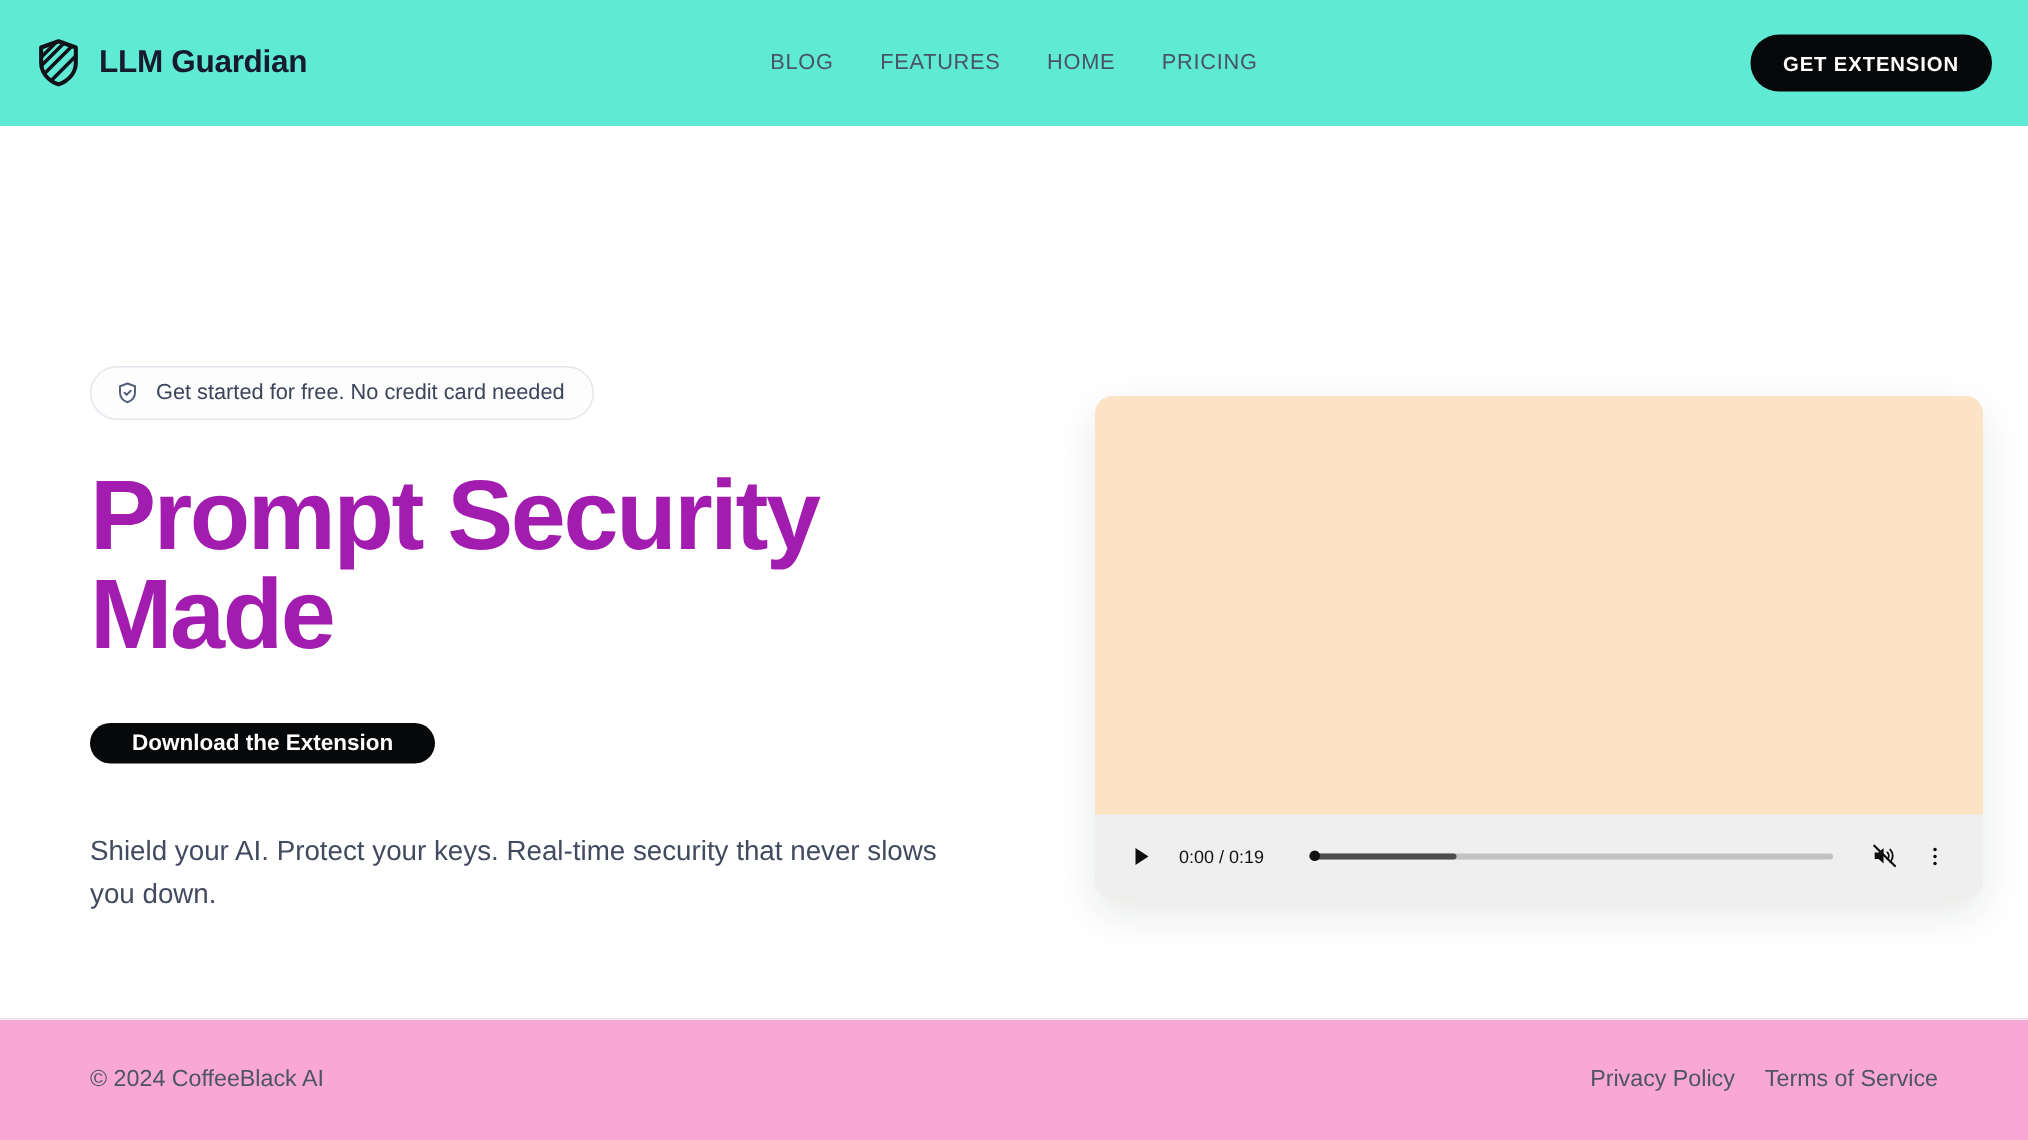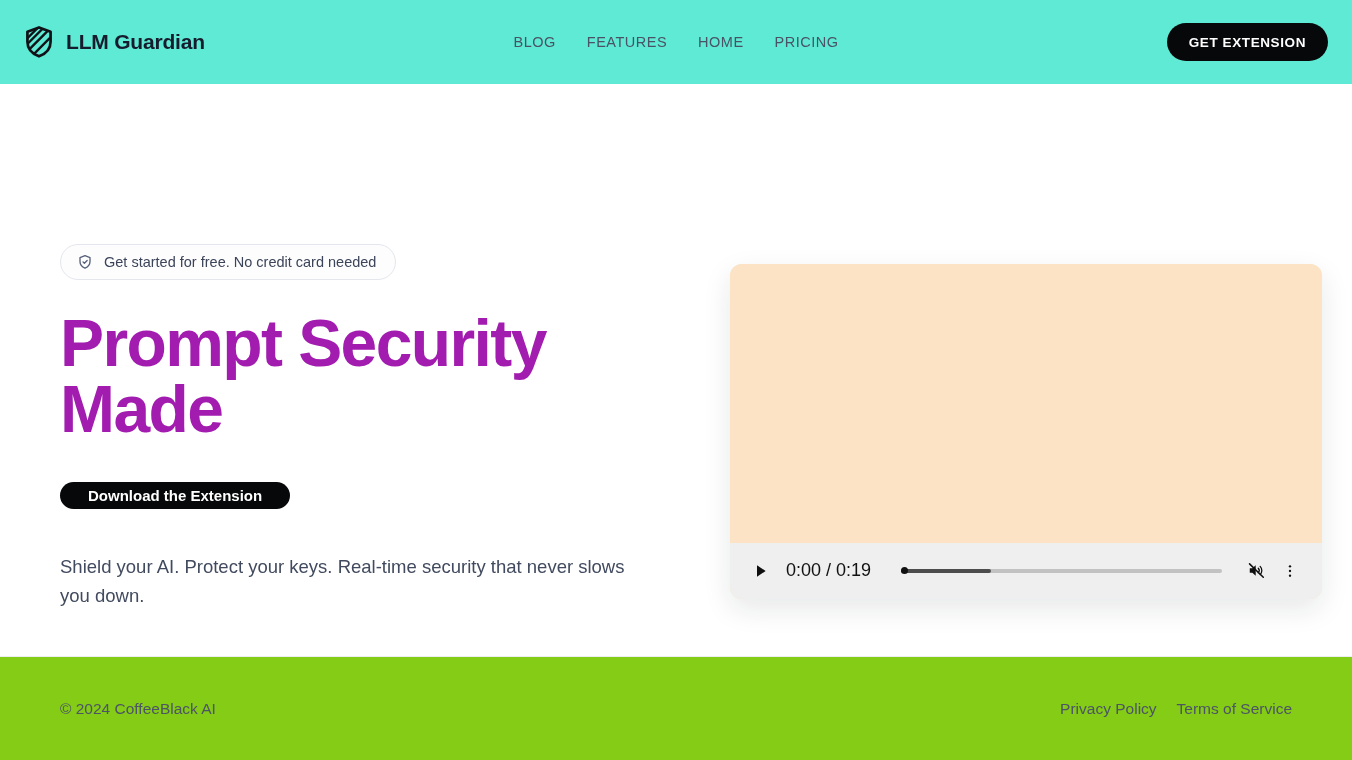--- a/index.html
+++ b/index.html
@@ -191,21 +191,21 @@
     flex: none;
     cursor: pointer;
     color: #0f0f0f;
     display: flex;
     align-items: center;
     justify-content: center;
   }
 
   .ctl-time {
     margin-left: 14px;
-    font-size: 18px;
+    font-size: 12px;
     color: #111111;
     white-space: nowrap;
     font-family: "Liberation Sans", sans-serif;
   }
 
   .ctl-progress {
     flex: 1;
     margin: 0 22px 0 30px;
     height: 14px;
     display: flex;
@@ -245,22 +245,22 @@
     align-items: center;
     justify-content: center;
   }
   .ctl-mute { width: 24px; height: 24px; }
   .ctl-menu { width: 20px; height: 24px; margin-left: 12px; }
 
   
   .site-footer {
     position: absolute;
     left: 0; right: 0; bottom: 0;
-    height: 104px;
-    background: #84cc16;
+    height: 81px;
+    background: #f9a8d4;
     border-top: 1px solid #eceef1;
     display: flex;
     align-items: center;
     padding: 0 60px;
   }
   .copyright {
     font-size: 15.5px;
     color: #4c5466;
     white-space: nowrap;
   }

